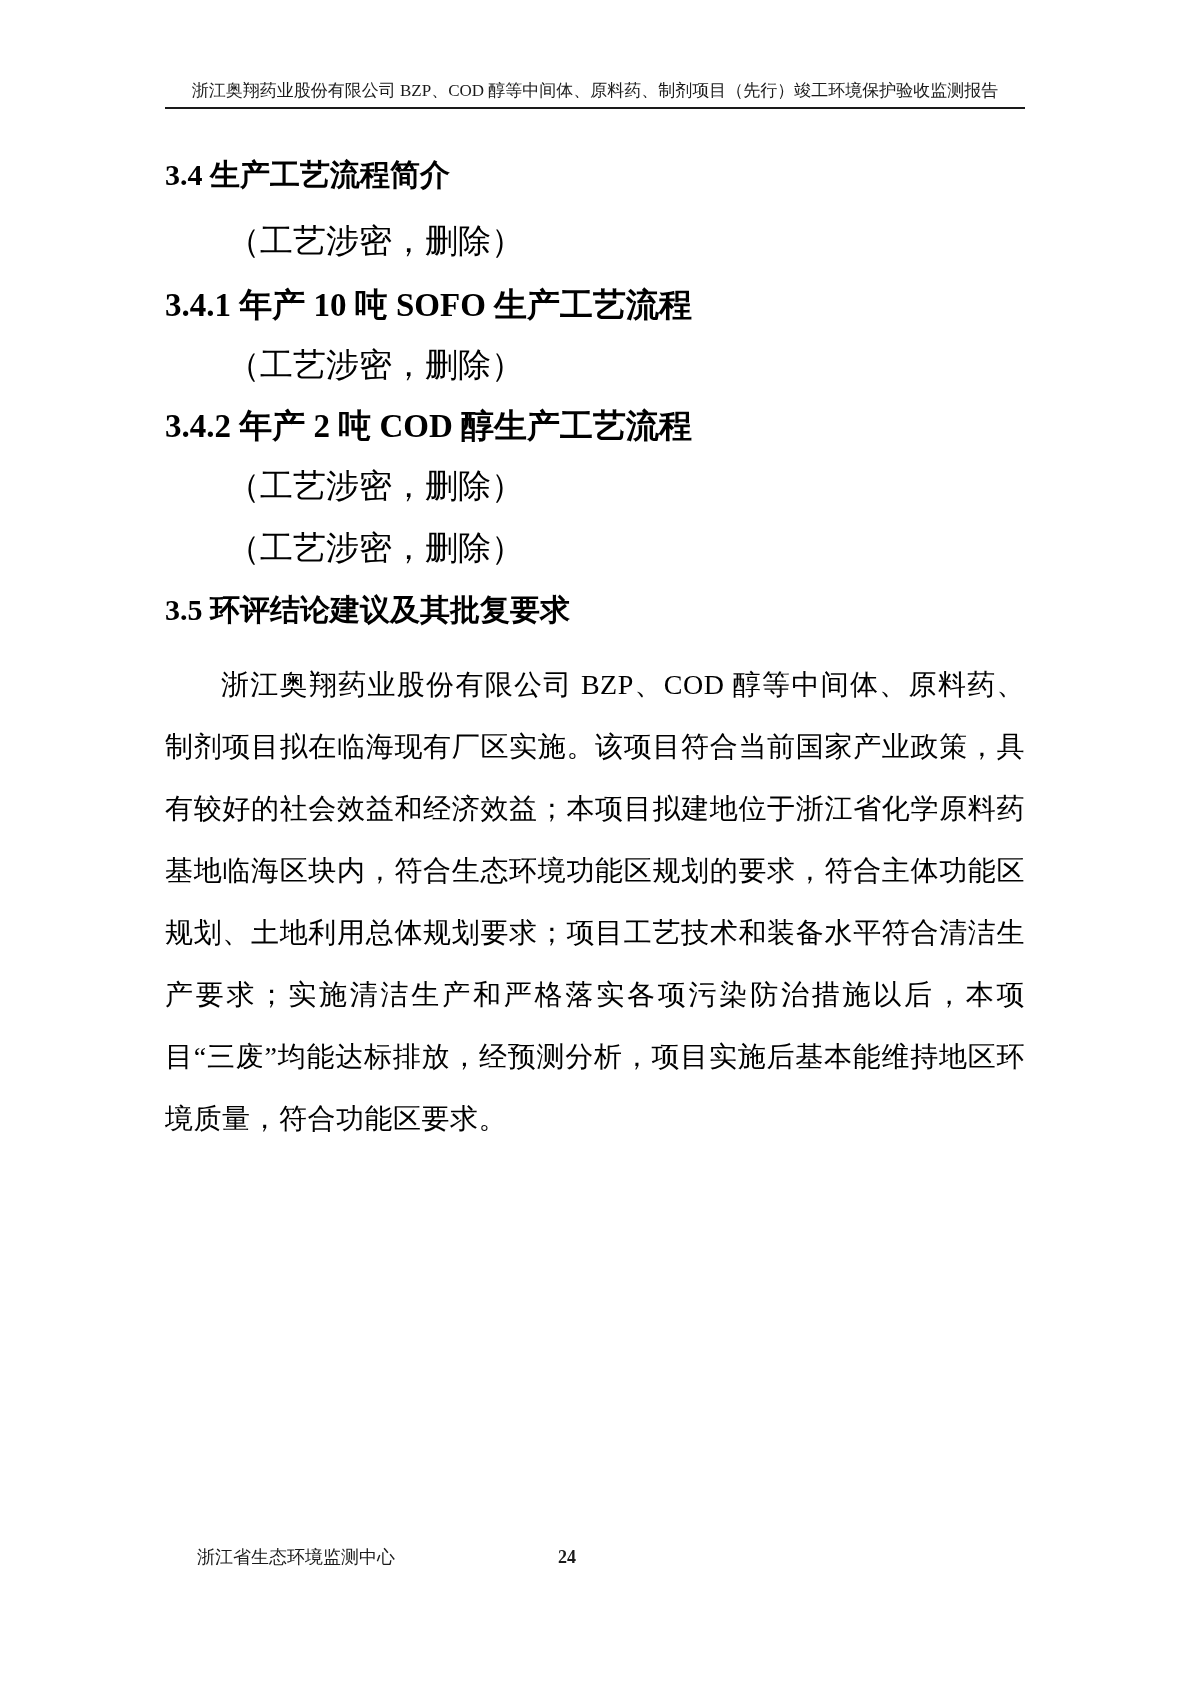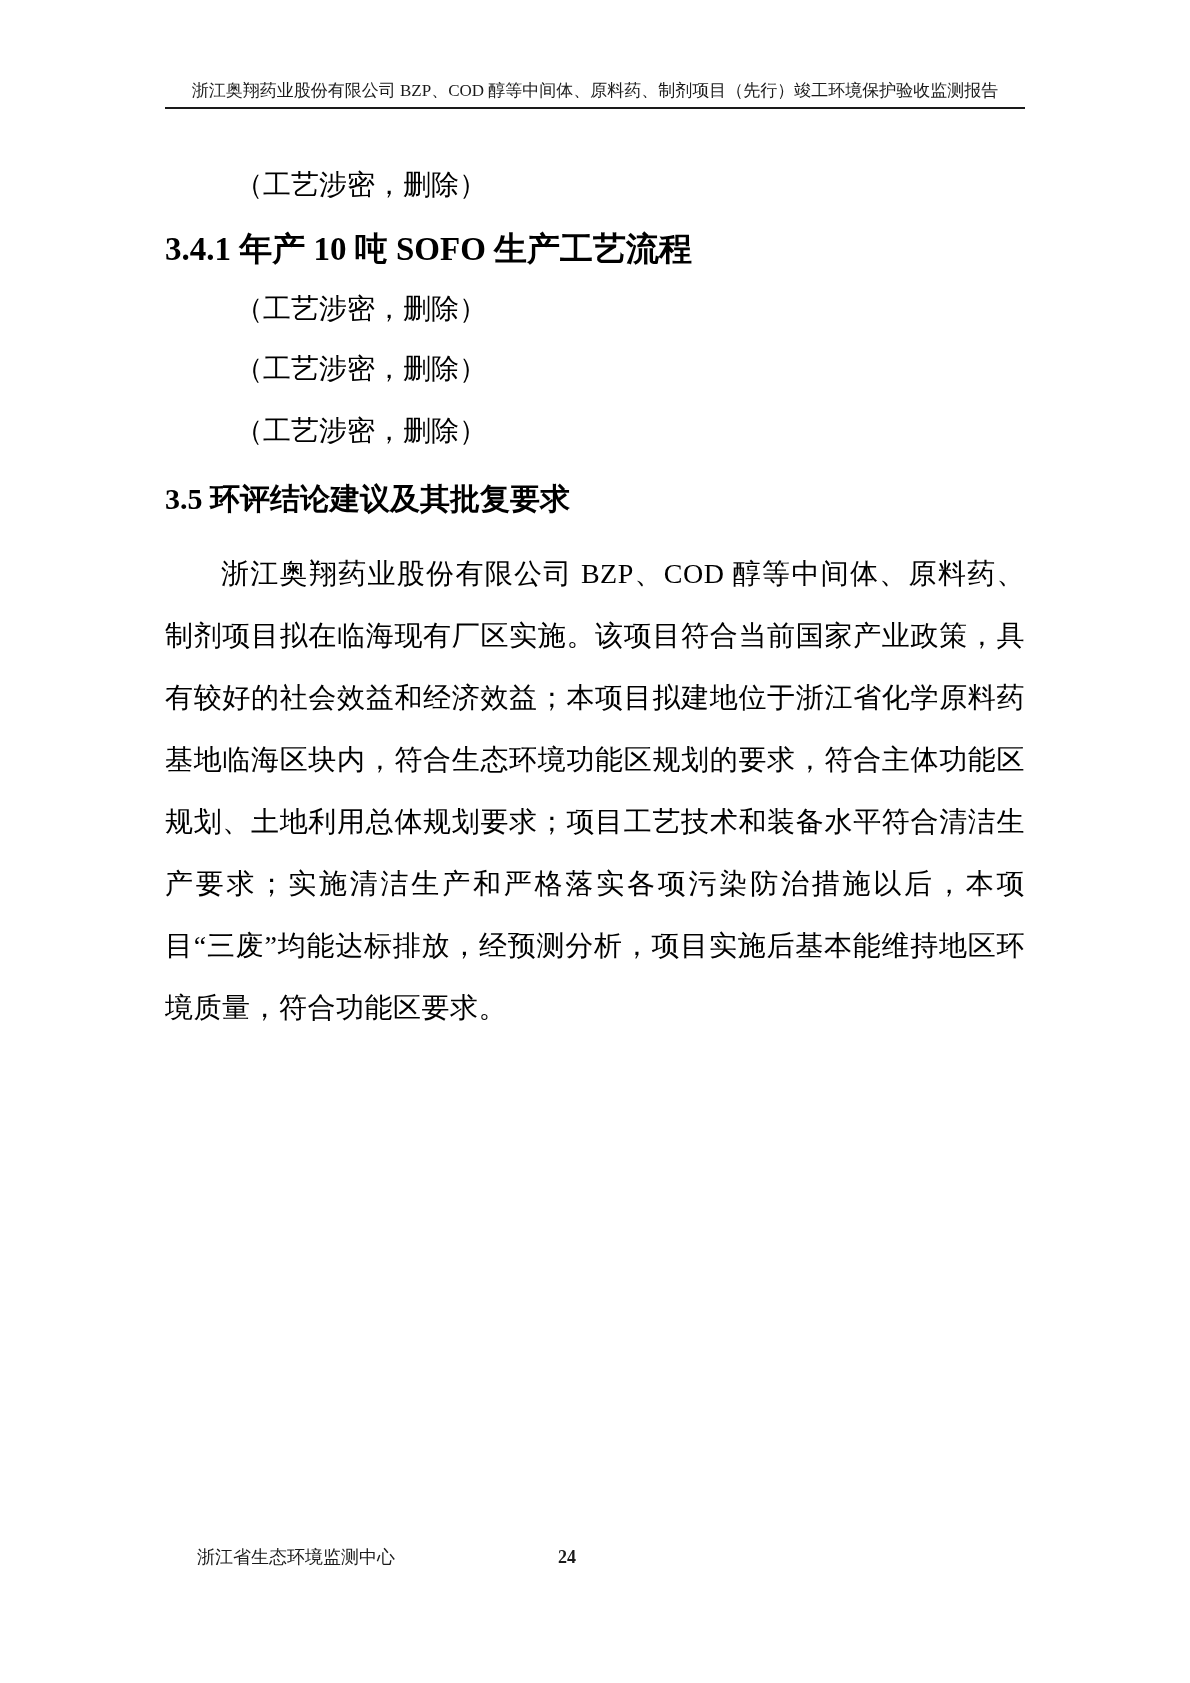--- a/index.html
+++ b/index.html
@@ -45,42 +45,42 @@
     line-height: 40px;
     margin: 0;
   }
   .h2 {
     font-size: 33px;
     font-weight: bold;
     line-height: 36px;
     margin: 0;
   }
   .note {
-    font-size: 28px;
+    font-size: 33px;
     line-height: 36px;
-    margin: 8px;
+    margin: 0;
     text-indent: 62px;
   }
   .para {
     font-size: 28px;
     line-height: 62px;
     margin: 0;
     text-align: justify;
     text-indent: 2em;
     letter-spacing: 0.5px;
   }
   .mt-h1-first { margin-top: 16px; }
   .mt-note1    { margin-top: 28px; }
   .mt-h2a      { margin-top: 28px; }
   .mt-note2    { margin-top: 24px; }
   .mt-h2b      { margin-top: 25px; }
   .mt-note3    { margin-top: 24px; }
   .mt-h2c      { margin-top: 29px; }
   .mt-note4    { margin-top: 26px; }
-  .mt-h1b      { margin-top: 30px; }
+  .mt-h1b      { margin-top: 24px; }
   .mt-h2d      { margin-top: 22px; }
   .mt-para1    { margin-top: 24px; }
   .mt-para2    { margin-top: 0; }
   
   .doc-footer {
     position: absolute;
     top: 1544px;
     left: 0;
     width: 1190px;
     height: 30px;
@@ -105,27 +105,29 @@
 <body>
 
 <div class="page">
 
   <div class="doc-header">
     <span>浙江奥翔药业股份有限公司 BZP、COD 醇等中间体、原料药、制剂项目（先行）竣工环境保护验收监测报告</span>
   </div>
 
   <div class="content">
 
+    <p class="h1 mt-h1-first">3.4 生产工艺流程简介</p>
 
     <p class="note mt-note1">（工艺涉密，删除）</p>
 
     <p class="h2 mt-h2a">3.4.1 年产 10 吨 SOFO 生产工艺流程</p>
 
     <p class="note mt-note2">（工艺涉密，删除）</p>
 
+    <p class="h2 mt-h2b">3.4.2 年产 2 吨 COD 醇生产工艺流程</p>
 
     <p class="note mt-note3">（工艺涉密，删除）</p>
 
 
     <p class="note mt-note4">（工艺涉密，删除）</p>
 
     <p class="h1 mt-h1b">3.5 环评结论建议及其批复要求</p>
 
 
     <p class="para mt-para1">浙江奥翔药业股份有限公司 BZP、COD 醇等中间体、原料药、制剂项目拟在临海现有厂区实施。该项目符合当前国家产业政策，具有较好的社会效益和经济效益；本项目拟建地位于浙江省化学原料药基地临海区块内，符合生态环境功能区规划的要求，符合主体功能区规划、土地利用总体规划要求；项目工艺技术和装备水平符合清洁生产要求；实施清洁生产和严格落实各项污染防治措施以后，本项目“三废”均能达标排放，经预测分析，项目实施后基本能维持地区环境质量，符合功能区要求。</p>

